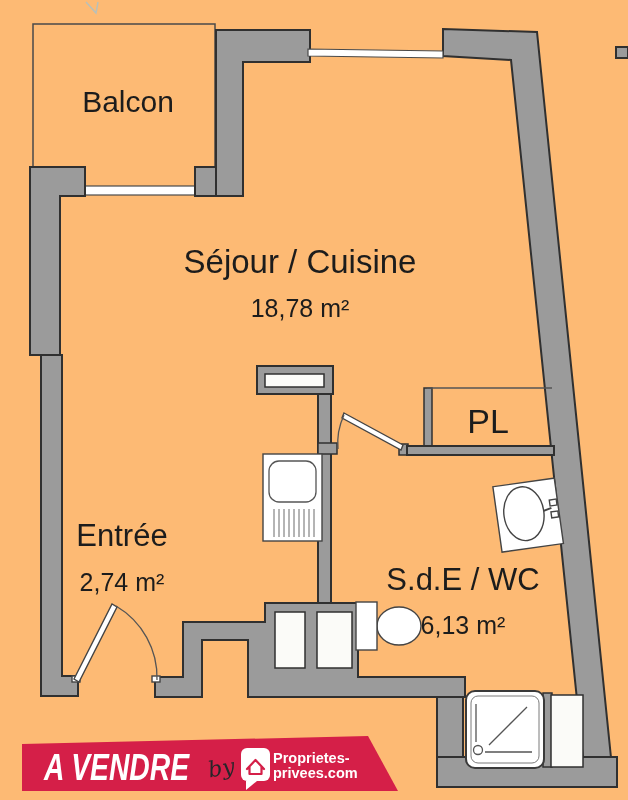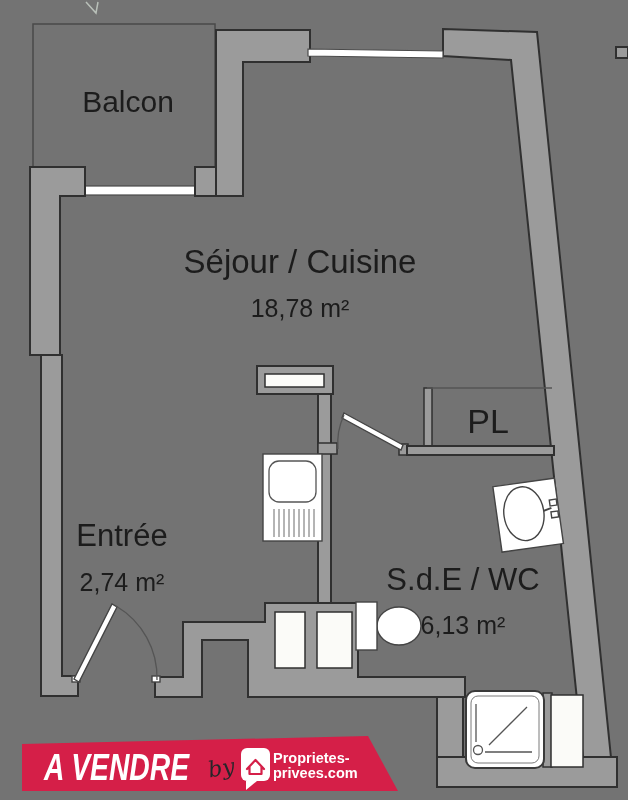--- a/index.html
+++ b/index.html
@@ -1,19 +1,19 @@
 <!DOCTYPE html>
 <html><head>
 <meta charset="utf-8">
 <style>
   html,body{margin:0;padding:0;background:#e9e9e6;}
   .stage{
     position:relative;
     width:628px;height:800px;
-    background:#737373;
+    background:#fdba74;
     overflow:hidden;
     font-family:"Liberation Sans", sans-serif;
   }
   svg{display:block;}
   .wall{fill:#9b9b9b;stroke:#303030;stroke-width:2;stroke-linejoin:miter;}
   .wall-thin{fill:#9b9b9b;stroke:#303030;stroke-width:1.5;}
   .hole{fill:#fbfbf8;stroke:#303030;stroke-width:1.5;}
   .outline{fill:none;stroke:#4a4a4a;stroke-width:1.5;}
   .winband{fill:#ffffff;stroke:#4a4a4a;stroke-width:1.2;}
   .fixture{fill:#ffffff;stroke:#444444;stroke-width:1.4;}

